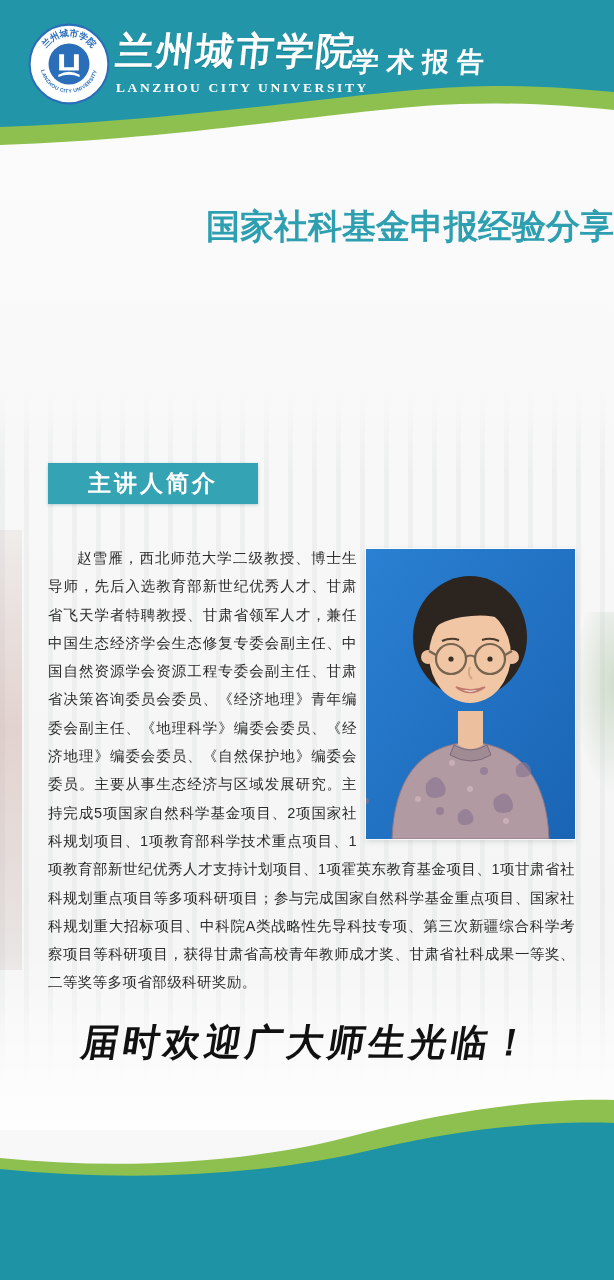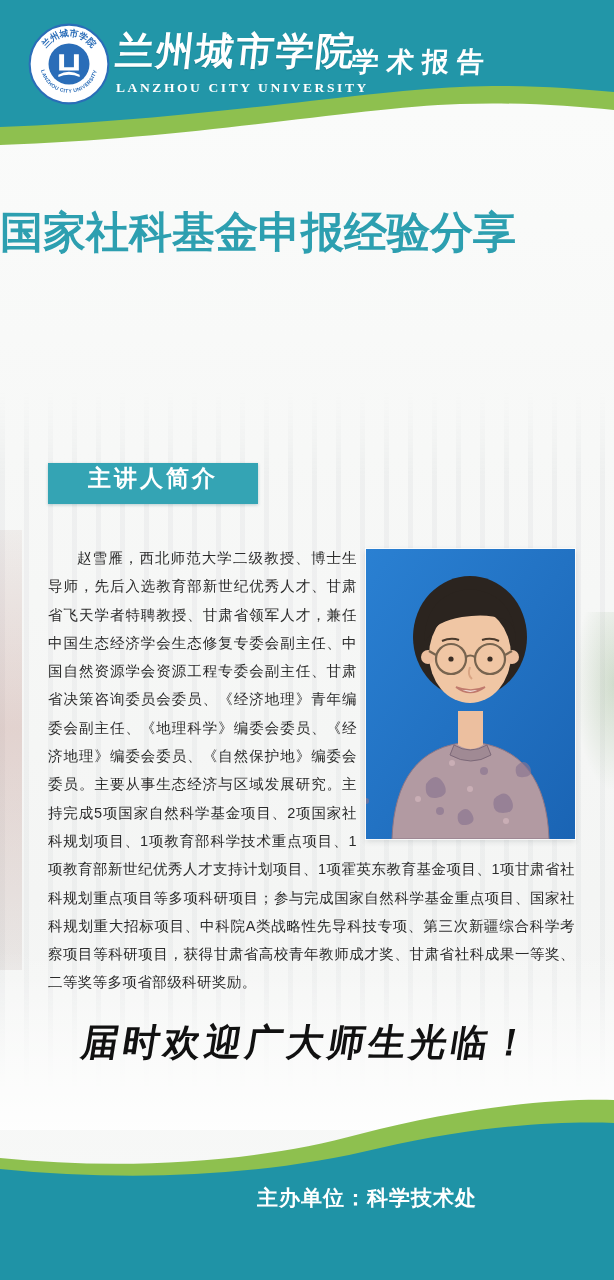--- a/index.html
+++ b/index.html
@@ -49,36 +49,36 @@
   .report-label{
     position:absolute; left:352px; top:44px; color:#fff;
     font-family:"Liberation Serif","DejaVu Serif",serif;
     font-size:27px; font-weight:700; letter-spacing:8px;
     transform:skewX(-4deg);
   }
 
   
   .main-title{
     position:absolute; top:204px; left:0; width:100%;
-    text-align:left; color:#2d9fb0;
-    font-family:"Liberation Serif","DejaVu Serif",serif;
-    font-size:43px; font-weight:700; letter-spacing:0px;
+    text-align:right; color:#2d9fb0;
+    font-family:"Liberation Serif","DejaVu Serif",serif;
+    font-size:34px; font-weight:700; letter-spacing:0px;
   }
 
   
   .info{ position:absolute; left:48px; top:294px; color:#1a1a1a; }
   .info-row{ margin-bottom:16px; font-size:24px; font-weight:600; letter-spacing:1px; white-space:nowrap; }
   .info-row .val{ font-weight:600; }
   .info-row .name{ font-size:26px; }
   .info-row .suffix{ font-size:17px; font-weight:600; margin-left:8px; }
 
   
   .section-banner{
     position:absolute; left:48px; top:463px; width:210px; height:41px;
-    background:#34a4b4; color:#fff; display:flex; align-items:flex-start; justify-content:center;
+    background:#34a4b4; color:#fff; display:flex; align-items:center; justify-content:center;
     font-size:23px; font-weight:600; letter-spacing:3px;
     box-shadow:0 1px 3px rgba(0,80,90,.25);
   }
 
   
   .bio{
     position:absolute; left:48px; top:544px; width:527px;
     font-size:14.5px; line-height:28.3px; color:#2b2b2b;
     text-align:justify; letter-spacing:.4px;
   }
@@ -212,17 +212,14 @@
   </div>
 
   <div class="welcome">
     <span>届时欢迎广大师生光临！</span>
   </div>
 
   <svg class="ftr-wave" width="614" height="190" viewBox="0 0 614 190">
     <path d="M0,68 C120,80 250,74 360,44 C460,18 555,8 614,10 V190 H0 Z" fill="#8ec04f"></path>
     <path d="M0,79 C130,92 260,87 380,58 C480,35 562,31 614,33 V190 H0 Z" fill="#1f93a6"></path>
   </svg>
-  <div class="footer-text">
-    <span>主办单位：</span><span>科学技术处</span>
-  </div>
 
 </div>
 
 </body></html>

